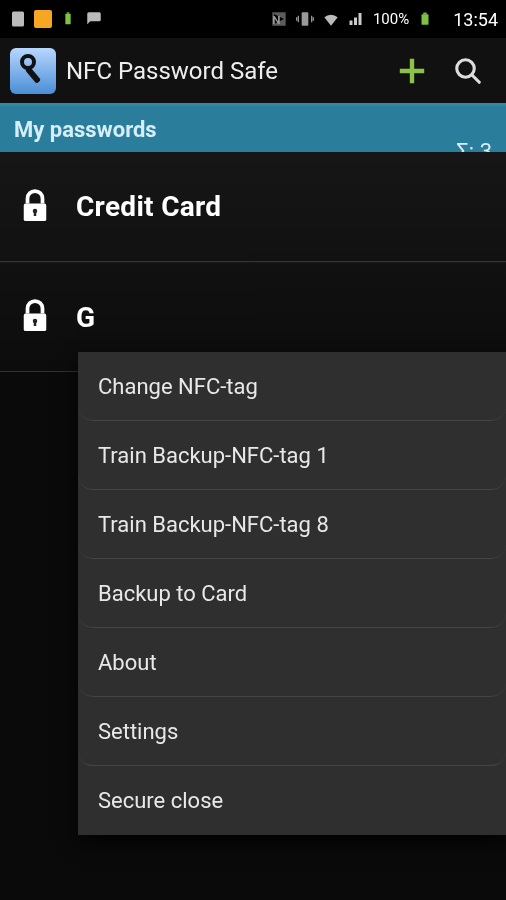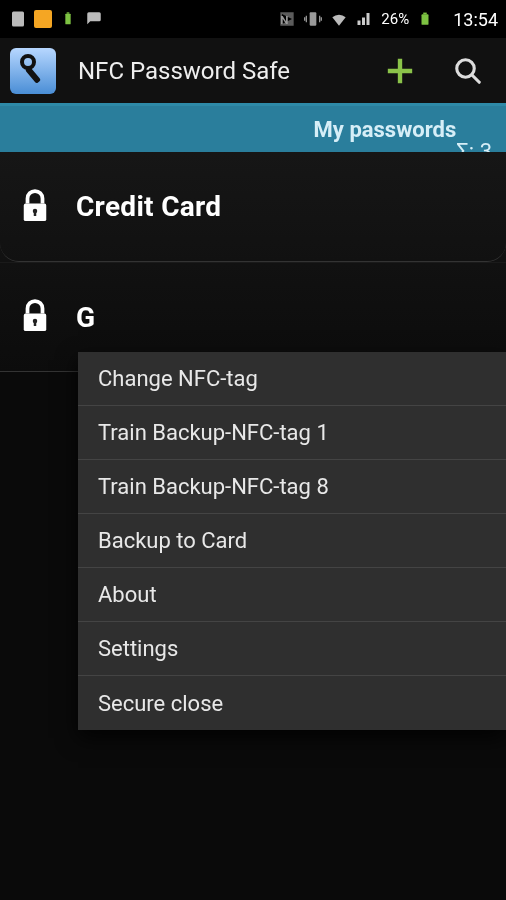--- a/index.html
+++ b/index.html
@@ -7,40 +7,40 @@
   
   
   .status-bar { height: 38px; background: #000; display: flex; align-items: center; padding: 0 8px; color: #ccc; font-size: 16px; }
   .status-left { display: flex; align-items: center; gap: 6px; }
   .status-right { margin-left: auto; display: flex; align-items: center; gap: 6px; }
   .status-icon { display: inline-flex; align-items: center; justify-content: center; width: 20px; height: 20px; }
   .battery-pct { color: #fff; font-size: 15px; }
   .clock { color: #fff; font-size: 18px; margin-left: 12px; }
   
   
-  .action-bar { height: 68px; background: #111; display: flex; align-items: center; padding: 0 10px; border-bottom: 3px solid #2e8aa8; gap: 12px; }
+  .action-bar { height: 68px; background: #111; display: flex; align-items: center; padding: 0 10px; border-bottom: 3px solid #2e8aa8; }
   .app-icon { width: 46px; height: 46px; margin-right: 10px; }
   .app-title { color: #eee; font-size: 24px; font-weight: 400; flex: 1; }
   .action-btn { width: 56px; height: 56px; display: flex; align-items: center; justify-content: center; }
   
   
-  .subheader { height: 46px; background: #2a7e9c; display: flex; align-items: center; padding: 0 14px; color: #d6eef7; font-size: 22px; text-align: right; }
+  .subheader { height: 46px; background: #2a7e9c; display: flex; align-items: center; padding: 0 14px; color: #d6eef7; font-size: 22px; }
   .subheader-title { font-weight: 700; flex: 1; }
   .subheader-count { font-size: 22px; margin-top: 44px; }
   
   
   .list { background: linear-gradient(to bottom, #161616 0%, #0c0c0c 100%); }
   .list-item { height: 110px; display: flex; align-items: center; padding: 0 20px; border-bottom: 1px solid #333; border-top: 1px solid #1a1a1a; }
-  .list-item:first-child { border-top: none; border-radius: 19px; }
+  .list-item:first-child { border-top: none; }
   .lock-icon { width: 32px; height: 38px; margin-right: 24px; color: #fff; flex-shrink: 0; }
   .list-label { color: #fff; font-size: 28px; font-weight: 700; letter-spacing: 0.3px; }
   
   
   .context-menu { position: absolute; left: 78px; top: 352px; width: 428px; background: #2f2f2f; box-shadow: 0 8px 20px rgba(0,0,0,0.8); z-index: 100; }
-  .menu-item { height: 54px; display: flex; align-items: center; padding: 0 20px; color: #e8e8e8; font-size: 22px; border-bottom: 1px solid #444; }
+  .menu-item { height: 69px; display: flex; align-items: center; padding: 0 20px; color: #e8e8e8; font-size: 22px; border-bottom: 1px solid #444; border-radius: 15px; }
   .menu-item:last-child { border-bottom: none; }
   
   
   .fill { flex: 1; background: #0a0a0a; }
   .app-wrap { display: flex; flex-direction: column; height: 900px; position: relative; }
 </style>
 </head>
 <body>
 
 <div class="app-wrap">
@@ -81,21 +81,21 @@
       <span class="status-icon">
         <svg viewBox="0 0 24 24" width="20" height="20" fill="#bbb">
             <path d="M12 20l8-10a12 12 0 0 0-16 0z"></path>
           </svg>
       </span>
       <span class="status-icon">
         <svg viewBox="0 0 24 24" width="18" height="18" fill="#ccc">
             <path d="M2 20h4v-6H2zm6 0h4V10H8zm6 0h4V4h-4z"></path>
           </svg>
       </span>
-      <span class="battery-pct">26%</span>
+      <span class="battery-pct">100%</span>
       <span class="status-icon">
         <svg viewBox="0 0 24 24" width="14" height="22" fill="#7dc242">
             <rect x="6" y="4" width="12" height="18" rx="1.5"></rect>
             <rect x="9" y="1" width="6" height="3"></rect>
           </svg>
       </span>
       <span class="clock">13:54</span>
     </div>
   </div>
 

